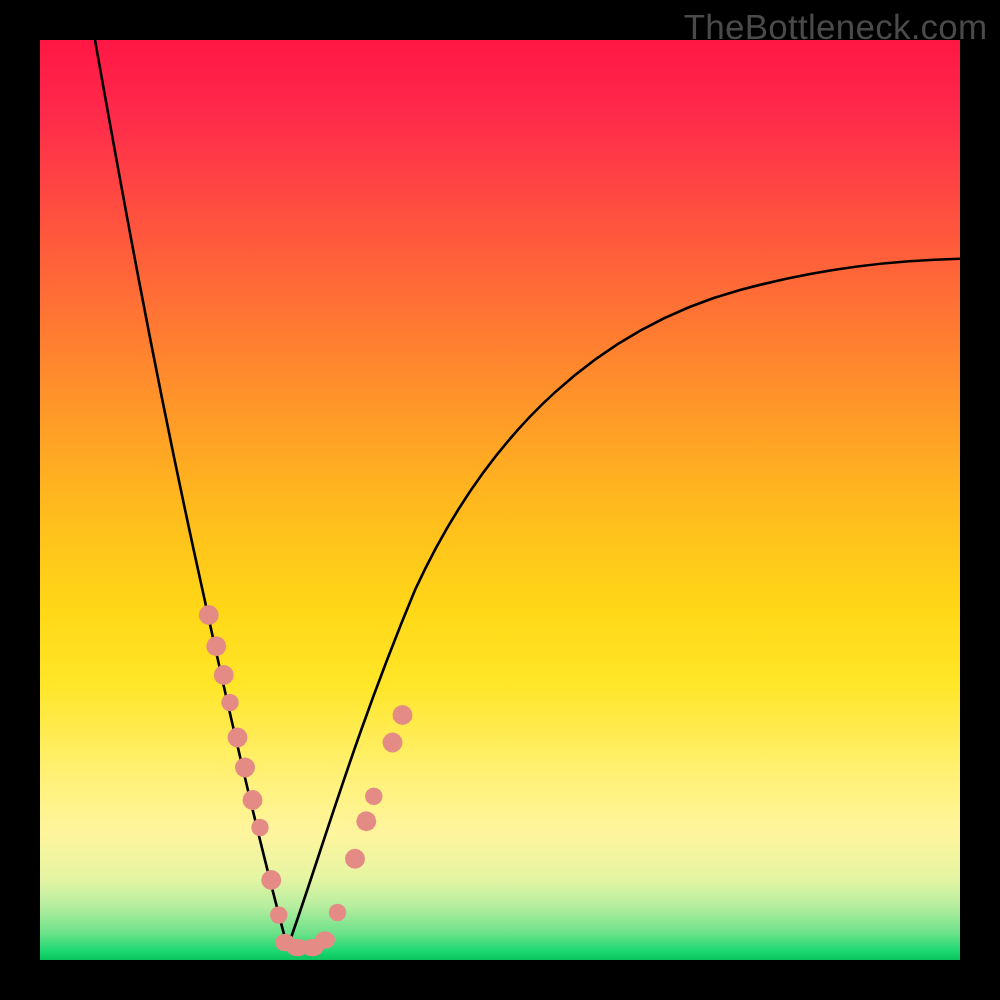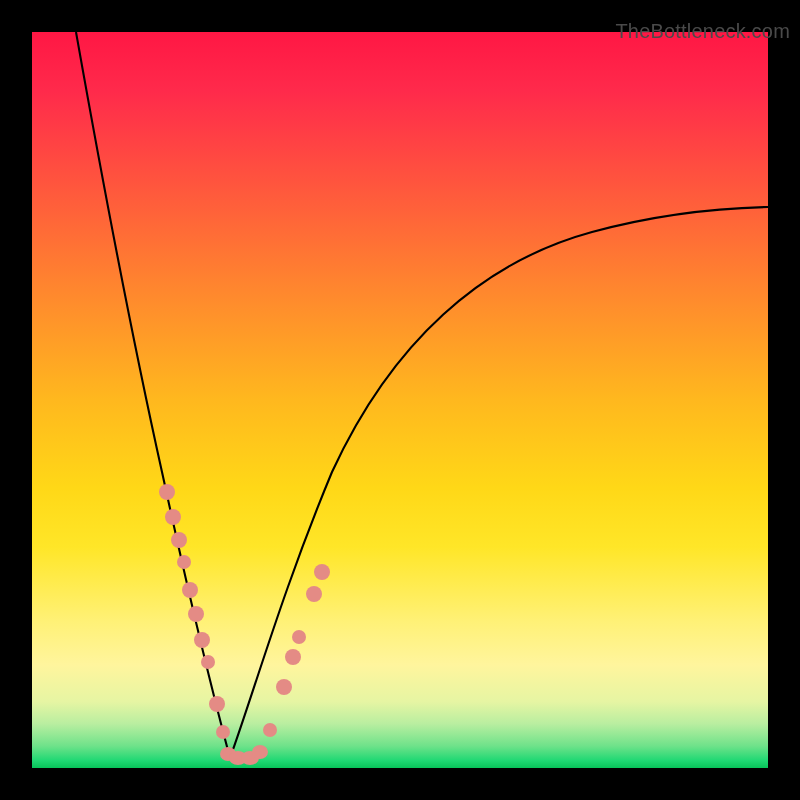--- a/index.html
+++ b/index.html
@@ -28,24 +28,24 @@
       #fff176 80%,
       #fff59d 86%,
       #e6f5a3 91%,
       #b9eea0 94%,
       #6fe28a 97%,
       #1fd873 99%,
       #08c45a 100%);
   }
   .watermark {
     position: absolute;
-    top: 20px;
+    top: 6px;
     right: 10px;
     color: #4a4a4a;
-    font-size: 20px;
+    font-size: 28px;
     font-weight: 500;
     letter-spacing: 0.2px;
     z-index: 50;
   }
   svg {
     position: absolute;
     left: 0;
     top: 0;
     width: 736px;
     height: 736px;

